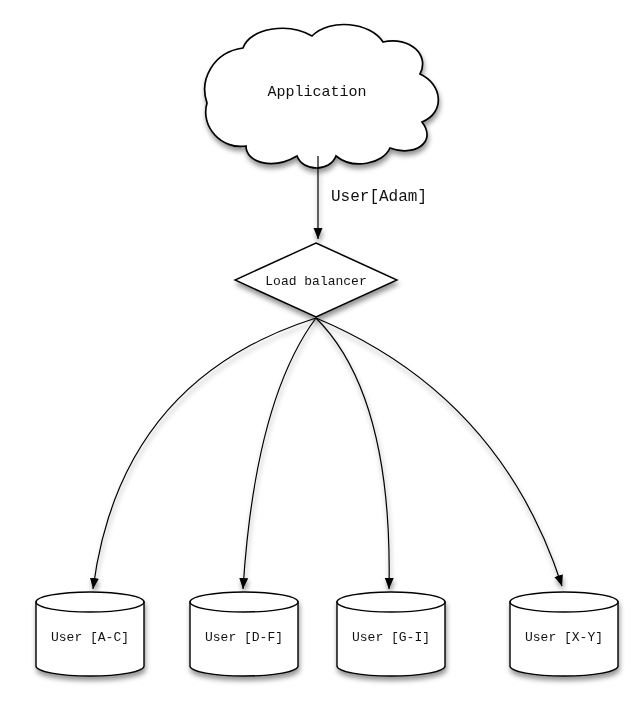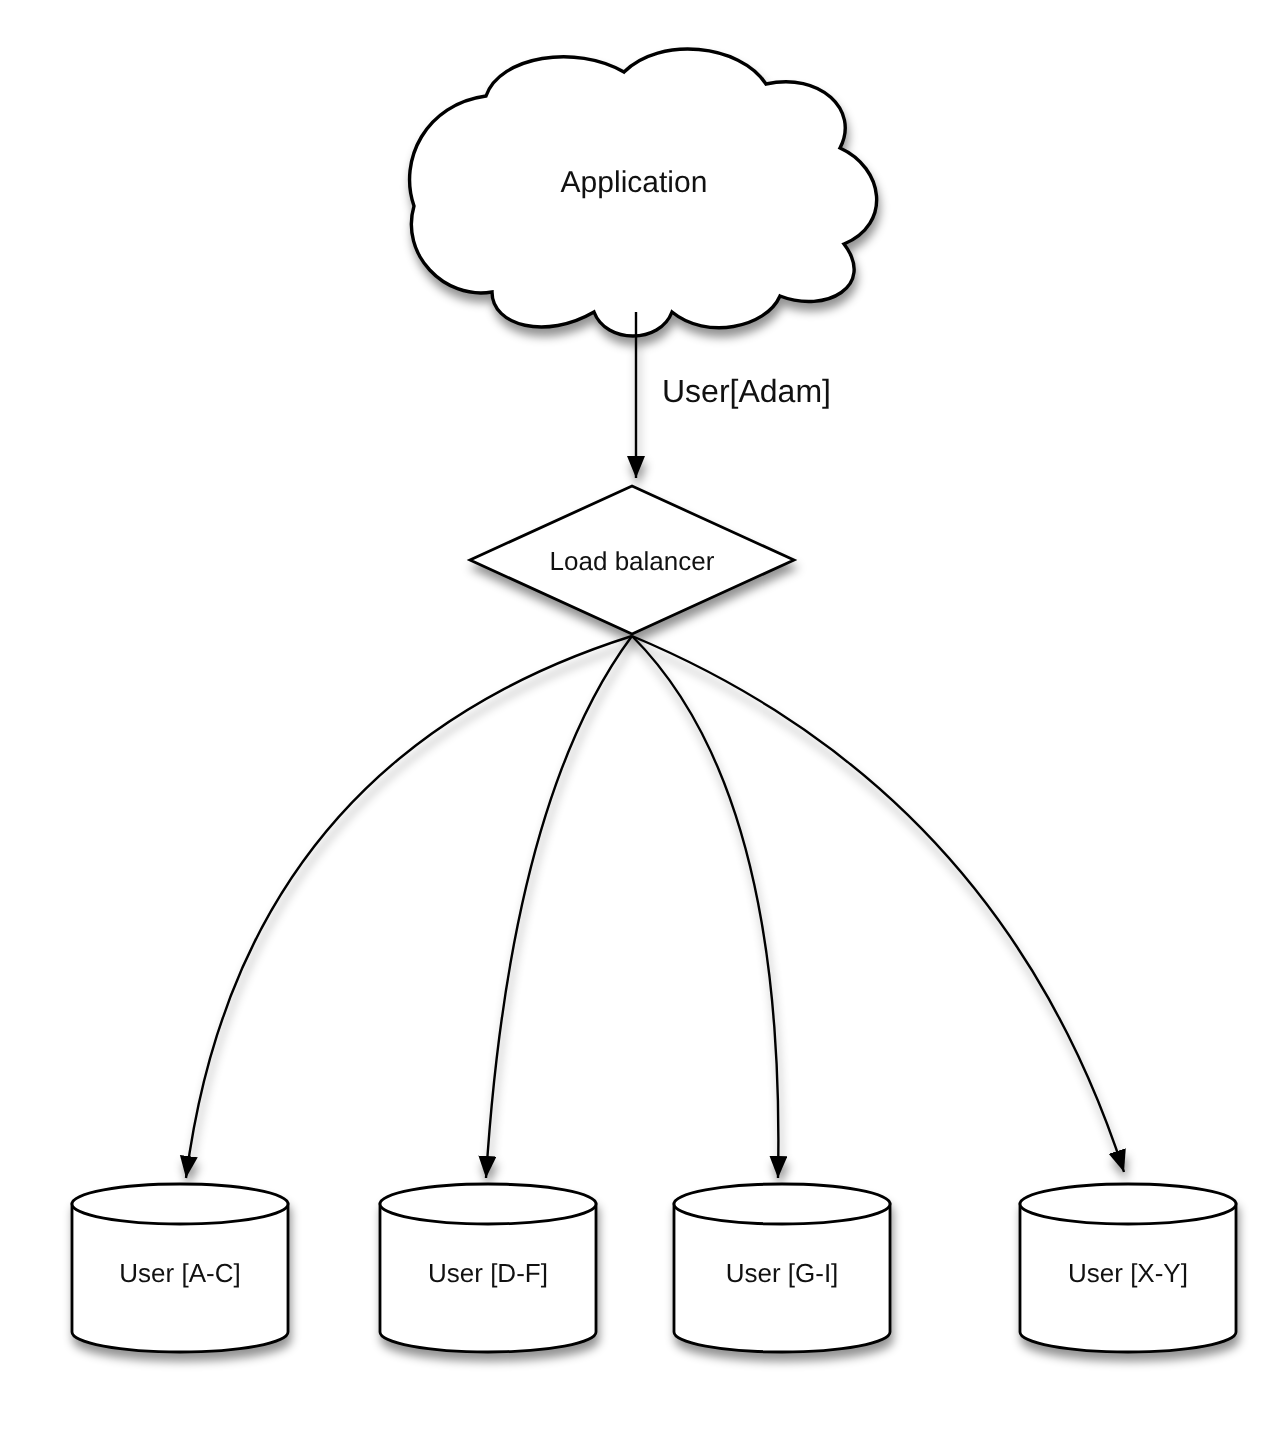--- a/index.html
+++ b/index.html
@@ -6,21 +6,21 @@
     margin: 0;
     padding: 0;
     background: #ffffff;
   }
   .canvas {
     position: relative;
     width: 642px;
     height: 728px;
     background: #ffffff;
     overflow: hidden;
-    font-family: Liberation Sans, sans-serif;
+    font-family: Liberation Mono, monospace;
   }
   svg { display: block; }
 
   .shape {
     fill: #ffffff;
     stroke: #000000;
   }
   .cloud-shape   { stroke-width: 1.7px; }
   .diamond-shape { stroke-width: 1.4px; }
   .cyl-body, .cyl-top { stroke-width: 1.4px; }

